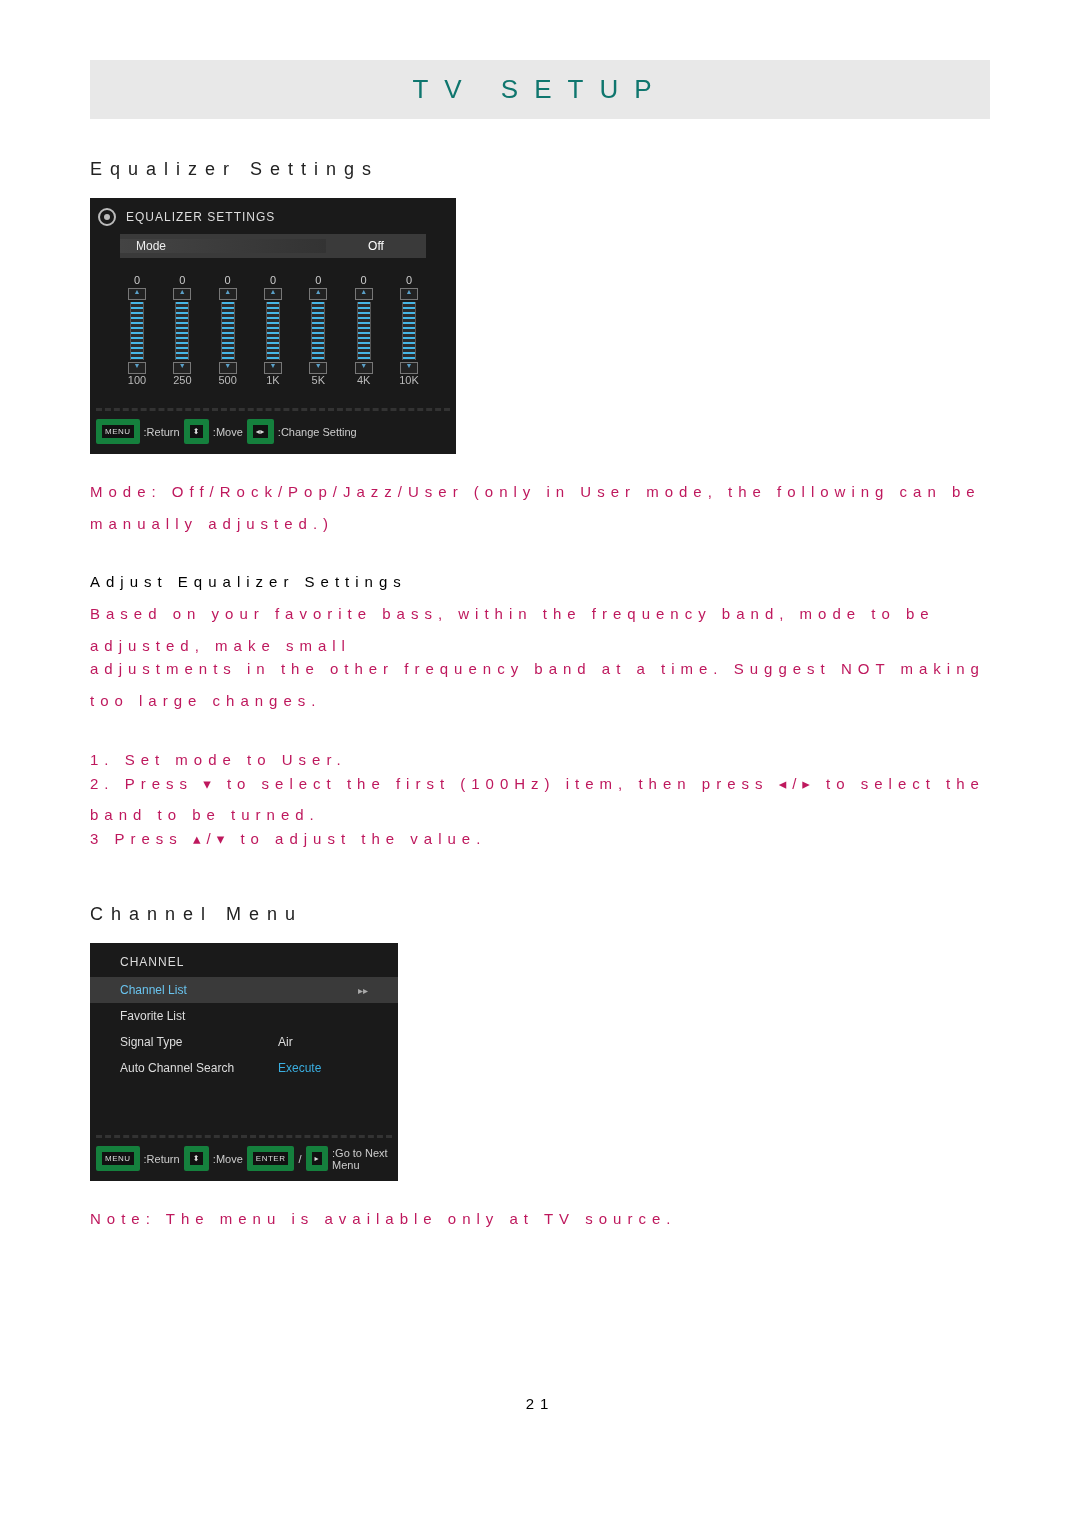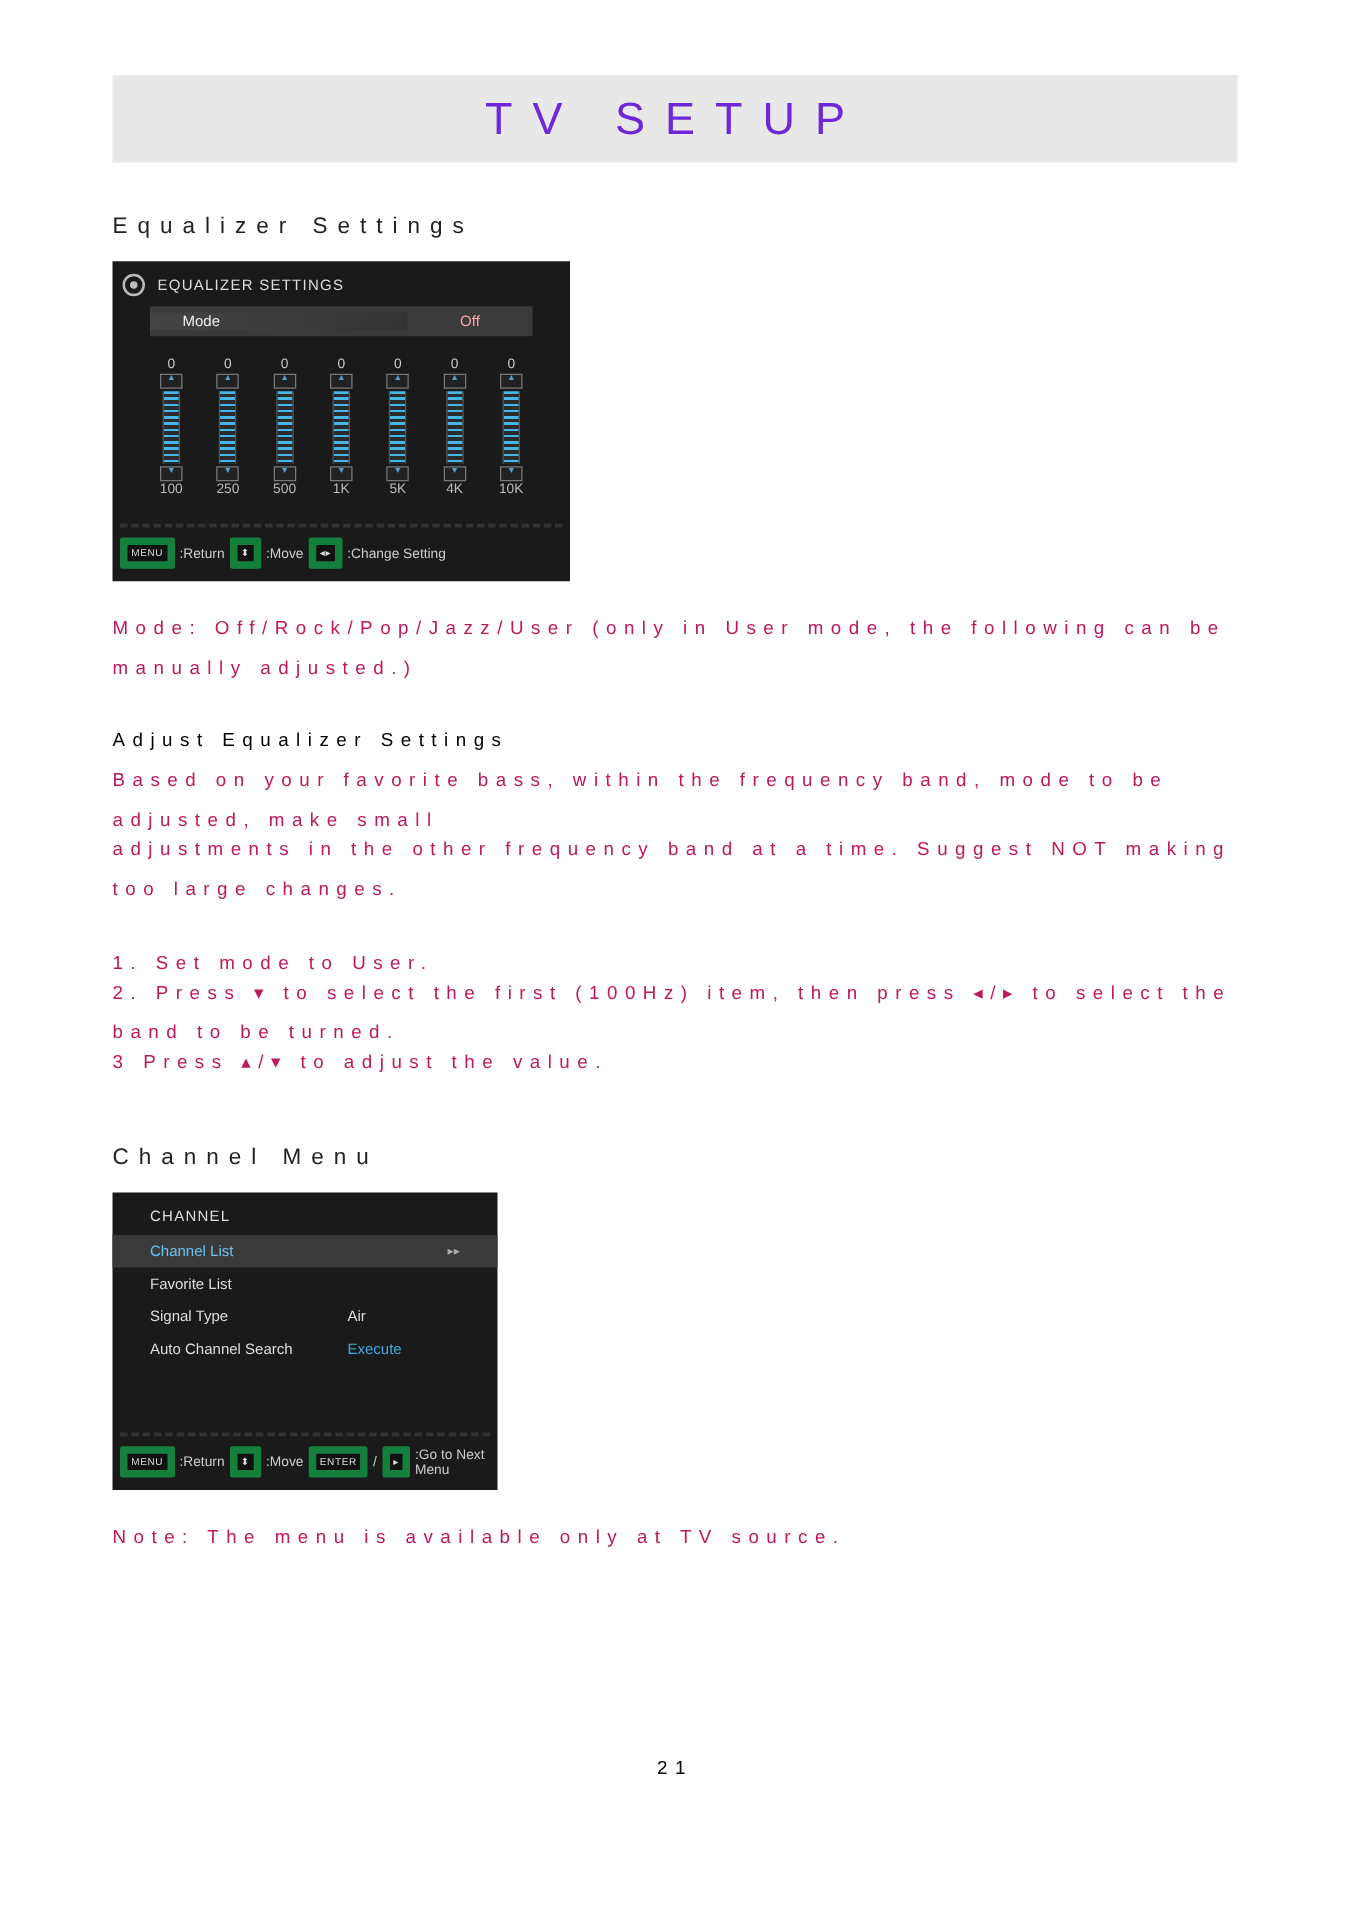--- a/index.html
+++ b/index.html
@@ -12,23 +12,23 @@
   .page {
     padding: 60px 90px 40px 90px;
   }
   .title-bar {
     background: #e8e8e8;
     text-align: center;
     padding: 14px 0;
     margin-bottom: 40px;
   }
   .title-bar-text {
-    font-size: 36px;
+    font-size: 26px;
     letter-spacing: 16px;
-    color: #6d28d9;
+    color: #0f766e;
   }
   .section-title {
     font-size: 18px;
     letter-spacing: 8px;
     color: #222;
     margin: 0 0 18px 0;
   }
   
   .eq-panel {
     width: 366px;
@@ -60,28 +60,28 @@
   }
   .mode-row {
     display: flex;
     margin: 0 30px 10px 30px;
     background: #3a3a3a;
     height: 24px;
     align-items: center;
   }
   .mode-row .left {
     flex: 1;
-    padding-left: 26px;
+    padding-left: 16px;
     color: #eee;
     background: linear-gradient(to right, #444, #333);
   }
   .mode-row .right {
     width: 100px;
     text-align: center;
-    color: #fca5a5;
+    color: #ffffff;
   }
   .sliders {
     display: flex;
     justify-content: space-between;
     padding: 6px 30px 8px 30px;
   }
   .slider-col {
     display: flex;
     flex-direction: column;
     align-items: center;

